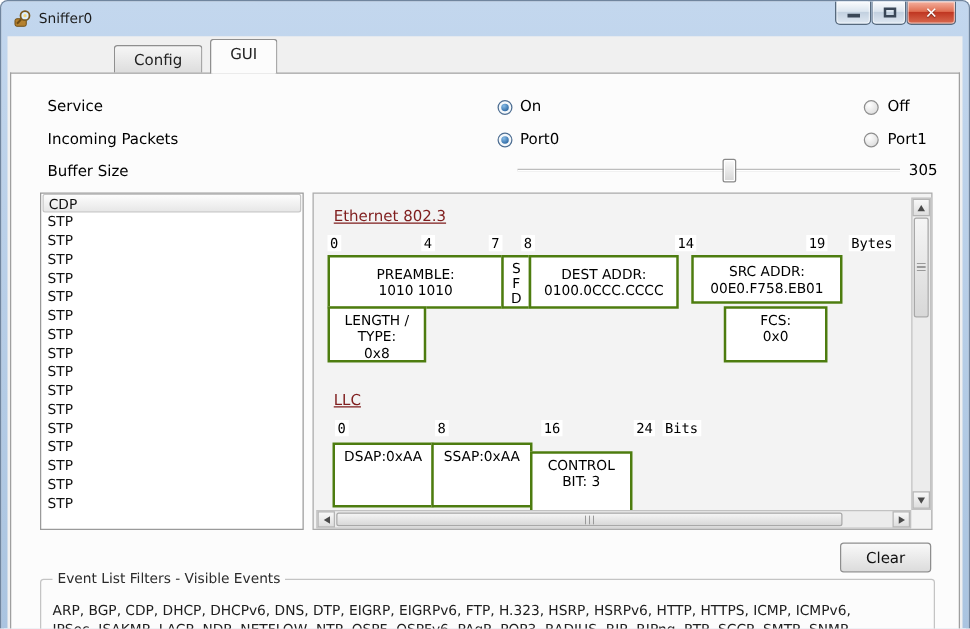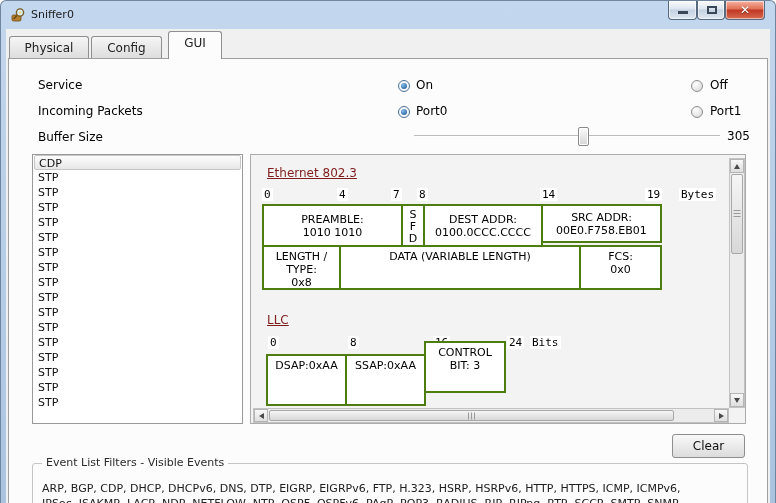--- a/index.html
+++ b/index.html
@@ -120,21 +120,20 @@
       <div class="winbtn max">
           <div class="glyph-max"></div>
         </div>
       <div class="winbtn close">
           <div class="glyph-close">✕</div>
         </div>
     </div>
   </div>
 
   <div class="client">
-    <div class="tab inactive" style="left:3px;  width:80px;">Physical</div>
     <div class="tab inactive" style="left:85px; width:71px;">Config</div>
     <div class="tab active" style="left:162px;width:54px;">GUI</div>
 
     <div class="page">
 
       <span class="lbl" style="left:29px; top:19px;">Service</span>
       <span class="lbl" style="left:29px; top:45px;">Incoming Packets</span>
       <span class="lbl" style="left:29px; top:71px;">Buffer Size</span>
 
       <span class="radio sel" style="left:389px; top:21px;"></span>
@@ -189,53 +188,50 @@
         </div>
         <div class="cell top" style="left:150px; top:49px; width:24px; height:43px; line-height:12px;">
           <span>S</span>
           <span>F</span>
           <span>D</span>
         </div>
         <div class="cell center" style="left:172px; top:49px; width:120px; height:43px;">
           <span>DEST ADDR:</span>
           <span>0100.0CCC.CCCC</span>
         </div>
-        <div class="cell center" style="left:290px; top:49px; width:121px; height:39px;">
+        <div class="cell center" style="left:302px; top:49px; width:121px; height:39px;">
           <span>SRC ADDR:</span>
           <span>00E0.F758.EB01</span>
         </div>
 
         <div class="cell top" style="left:11px; top:90px; width:79px; height:45px;">
           <span>LENGTH /</span>
           <span>TYPE:</span>
           <span>0x8</span>
-        </div>
-        <div class="cell top" style="left:88px; top:90px; width:242px; height:45px;">
-          <span>DATA (VARIABLE LENGTH)</span>
         </div>
         <div class="cell top" style="left:328px; top:90px; width:83px; height:45px;">
           <span>FCS:</span>
           <span>0x0</span>
         </div>
 
         <span class="frame-title" style="left:16px; top:158px;">LLC</span>
 
         <span class="scale-chip" style="left:17px;  top:181px;">0</span>
         <span class="scale-chip" style="left:97px;  top:181px;">8</span>
         <span class="scale-chip" style="left:182px; top:181px;">16</span>
         <span class="scale-chip" style="left:256px; top:181px;">24</span>
         <span class="scale-chip" style="left:279px; top:181px;">Bits</span>
 
         <div class="cell top" style="left:15px;  top:199px; width:81px; height:52px;">
           <span>DSAP:0xAA</span>
         </div>
         <div class="cell top" style="left:94px;  top:199px; width:81px; height:52px;">
           <span>SSAP:0xAA</span>
         </div>
-        <div class="cell top" style="left:173px; top:186px; width:82px; height:52px;">
+        <div class="cell top" style="left:173px; top:206px; width:82px; height:52px;">
           <span>CONTROL</span>
           <span>BIT: 3</span>
         </div>
 
         <div class="sb" style="left:478px; top:3px; width:16px; height:250px;">
           <div class="sb-btn" style="left:0; top:0; width:14px; height:14px;">
               <div class="tri-up"></div>
             </div>
           <div class="sb-thumb" style="left:1px; top:15px; width:12px; height:80px;">
               <div class="grip-v"></div>

